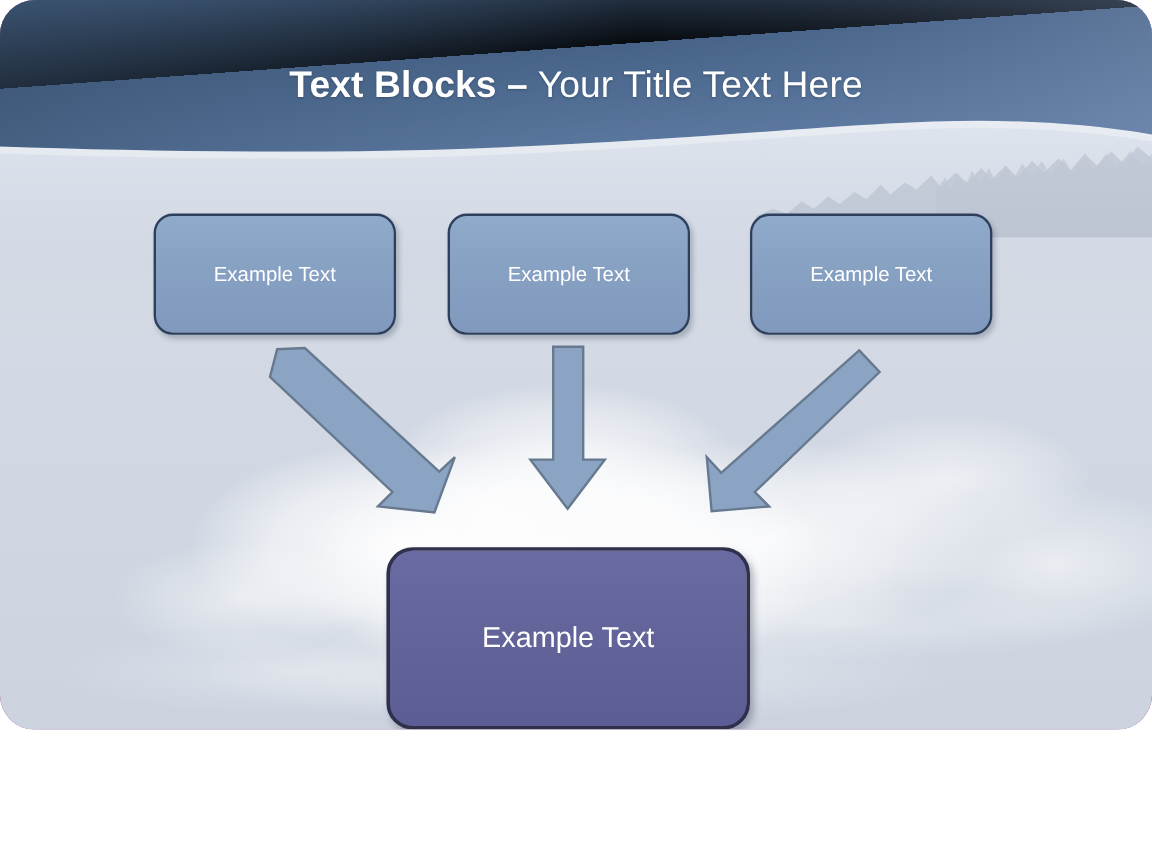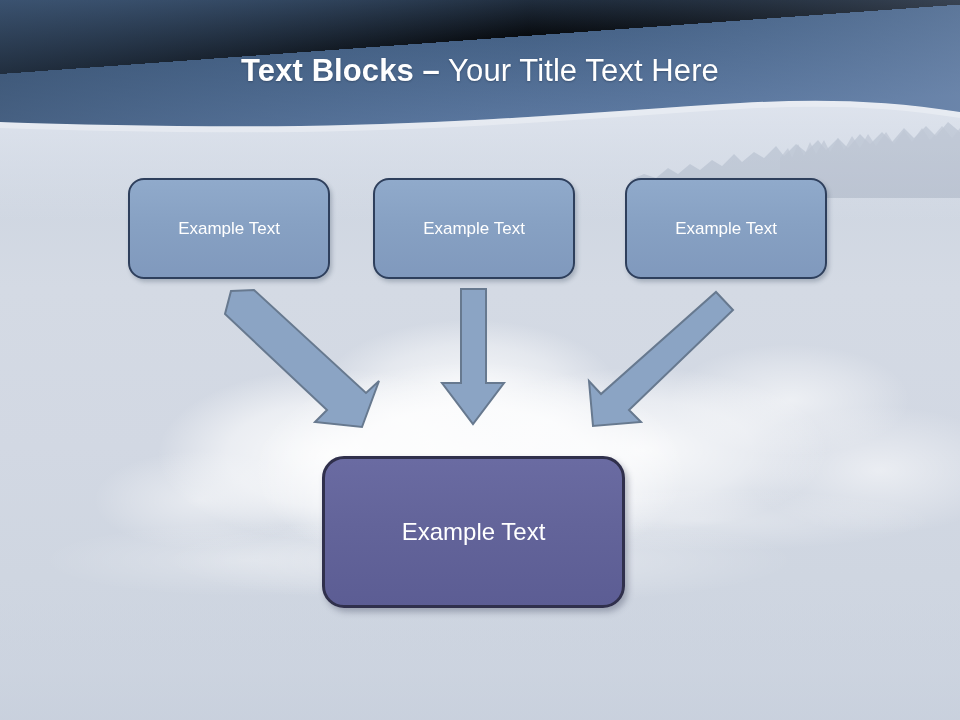--- a/index.html
+++ b/index.html
@@ -7,23 +7,24 @@
     padding: 0;
     background: #ffffff;
   }
   body {
     font-family: "Liberation Sans", sans-serif;
   }
 
   #slide {
     position: relative;
     width: 960px;
-    height: 720px;
+    height: 608px;
     overflow: hidden;
     background: #701a75;
+    border-radius: 29px;
   }
 
   
   .bg-layer {
     position: absolute;
     inset: 0;
     pointer-events: none;
   }
 
   .bg-base {

